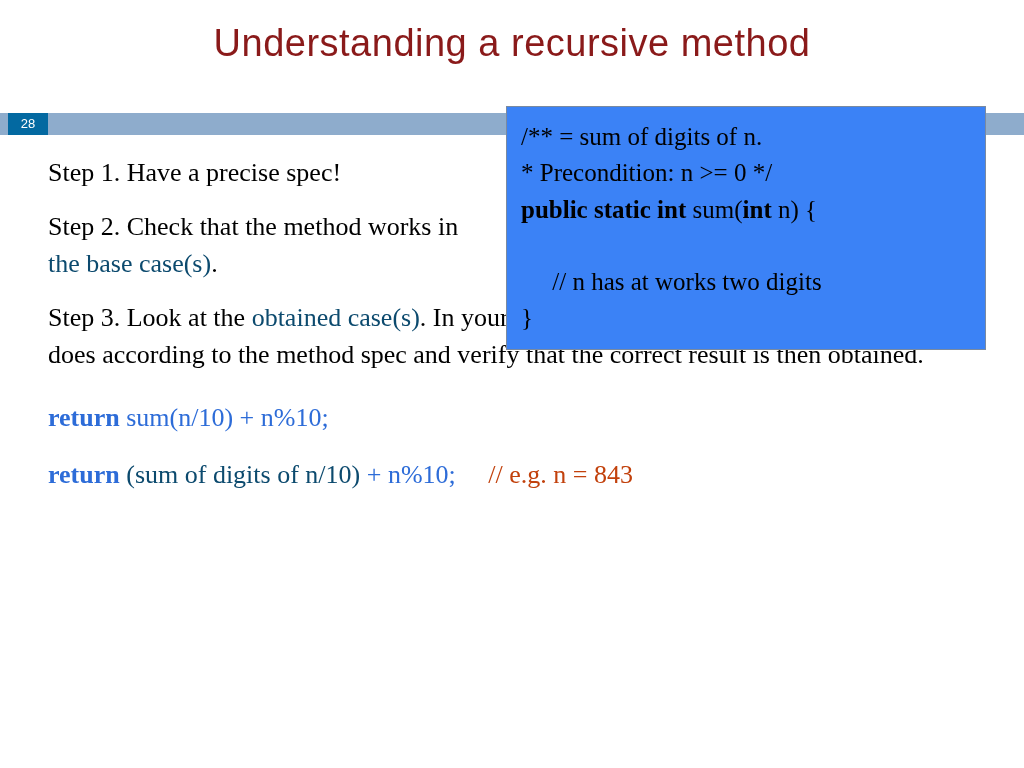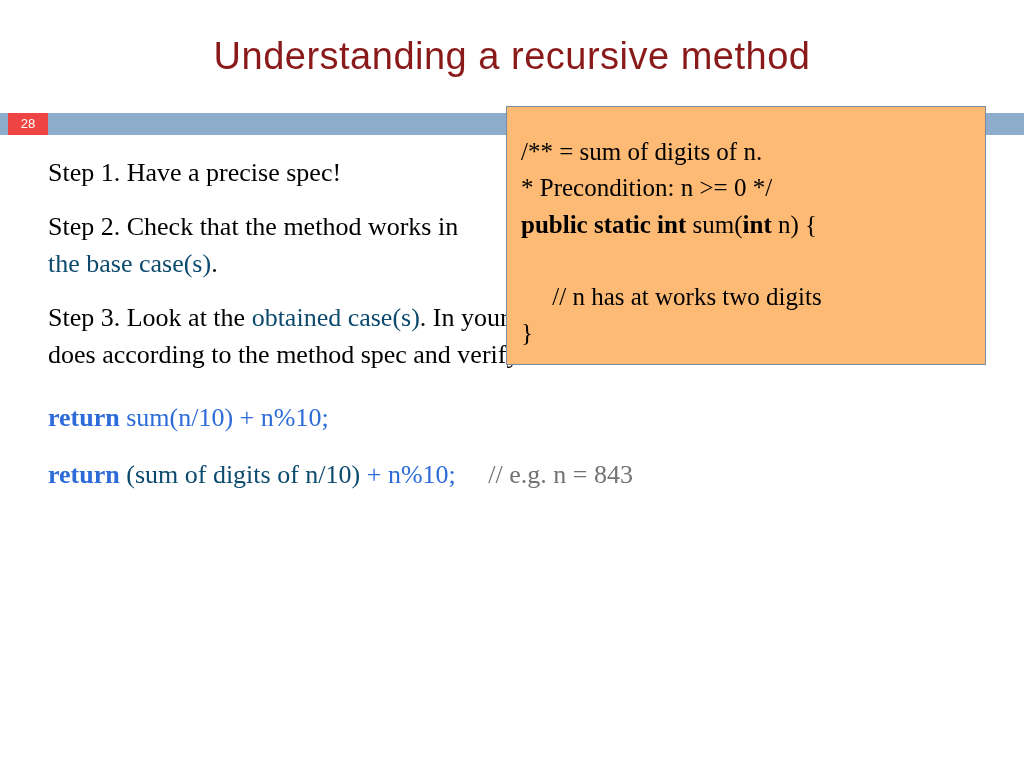--- a/index.html
+++ b/index.html
@@ -8,63 +8,63 @@
     background: #fff;
     font-family: "Times New Roman", serif;
     position: relative;
     overflow: hidden;
   }
   .title {
     font-family: "Gill Sans", "Trebuchet MS", sans-serif;
     font-size: 38px;
     color: #8a1a1a;
     text-align: center;
-    padding-top: 35px;
+    padding-top: 22px;
     font-weight: normal;
     letter-spacing: 0.5px;
   }
   .band {
     position: absolute;
     top: 113px; left: 0; right: 0;
     height: 22px;
     background: #8eaccc;
   }
   .badge {
     position: absolute;
     top: 113px; left: 8px;
     height: 22px; width: 40px;
-    background: #ef4444;
+    background: #0369a1;
     color: #fff;
     font-family: "Gill Sans","Trebuchet MS",sans-serif;
     font-size: 13px;
     line-height: 22px;
     text-align: center;
   }
   .content {
     position: absolute;
     top: 155px; left: 48px; right: 48px;
     font-size: 26px;
     line-height: 1.4;
   }
   .left-col {
     width: 430px;
   }
   .step { margin-bottom: 18px; }
   .red { color: #0c4a6e; }
   .blue { color: #2d6cd8; }
-  .green { color: #737373; }
+  .green { color: #c2410c; }
   .bold { font-weight: bold; }
   .wrap-text { }
   .codebox {
     position: absolute;
     top: 106px; right: 38px;
     width: 480px;
-    background: #fdba74;
+    background: #3b82f6;
     border: 1px solid #7a8aa0;
-    padding: 27px 12px 12px 14px;
+    padding: 12px 12px 12px 14px;
     font-family: "Times New Roman", serif;
     font-size: 25px;
     line-height: 1.45;
     z-index: 5;
   }
   .bottom-lines {
     margin-top: 22px;
     font-size: 26px;
     line-height: 1.8;
   }

